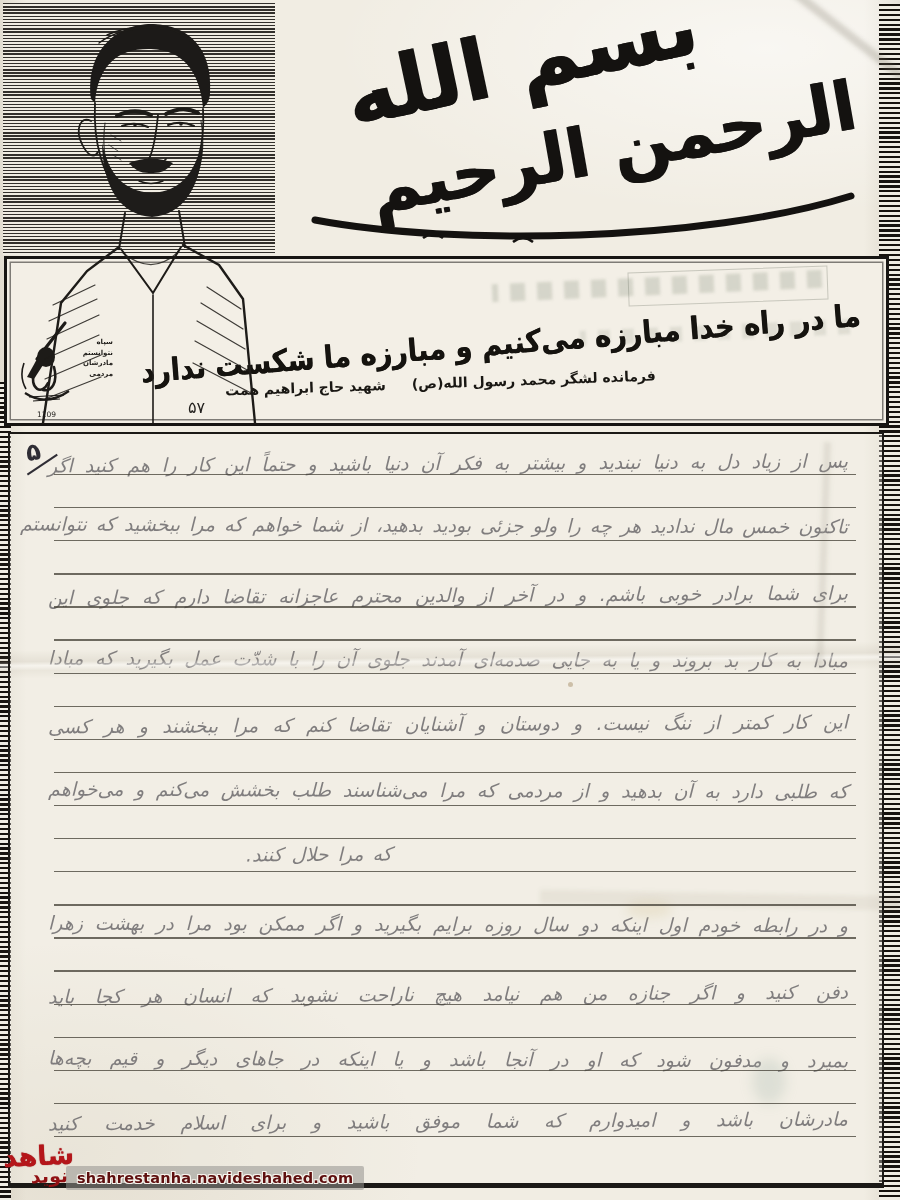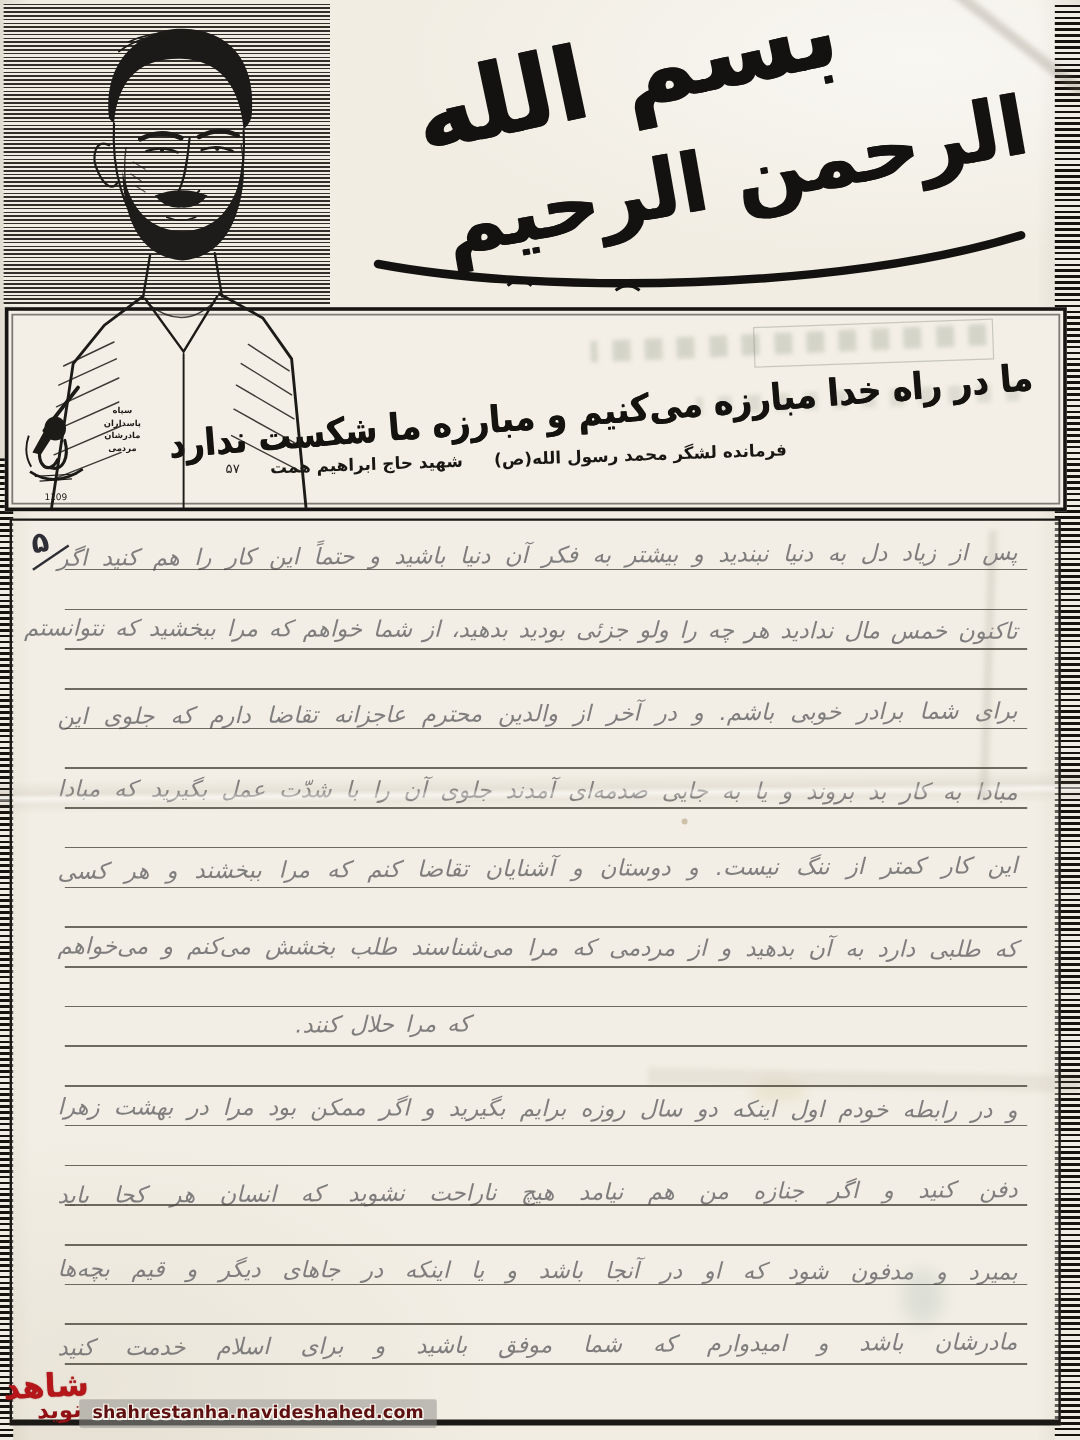--- a/index.html
+++ b/index.html
@@ -48,21 +48,21 @@
     transform:rotate(-4.5deg) scaleX(.88); transform-origin:right center;
     text-shadow:.6px 0 0 #15130f;
   }
   .banner-attribution{
     position:absolute; left:218px; top:116px; direction:rtl; white-space:nowrap;
     font-size:14px; font-weight:bold; color:#191713; transform:rotate(-2deg);
   }
   .banner-attribution .gap{ display:inline-block; width:26px; }
   
   .emblem{ position:absolute; left:12px; bottom:4px; width:104px; height:100px; z-index:7; }
-  .emblem-cap{ position:absolute; right:0; top:18px; width:42px; direction:rtl; text-align:center; font-size:7px; line-height:1.5; color:#1d1b18; font-weight:bold; }
+  .emblem-cap{ position:absolute; right:10px; top:18px; width:42px; direction:rtl; text-align:right; font-size:7px; line-height:1.5; color:#1d1b18; font-weight:bold; }
   .emblem-year{ position:absolute; left:18px; bottom:0; font-size:7.5px; color:#1d1b18; }
   
   .writing-area{
     position:absolute; left:8px; top:432px; width:876px; height:756px;
     border:2px solid #1b1916; border-bottom-width:5px; background:rgba(244,240,231,.35);
     z-index:2;
   }
   .ruled-lines{
     position:absolute; left:44px; top:40px; width:802px; height:678px;
     background:repeating-linear-gradient(to bottom, rgba(72,68,58,.78) 0 1.3px, transparent 1.3px 33.1px);
@@ -94,21 +94,21 @@
   .wm-logo .t2{ display:block; font-size:19px; line-height:.9; font-weight:bold; color:#911013; transform:translateX(-6px) rotate(-2deg); }
   .wm-strip{
     position:absolute; left:66px; top:1166px; height:24px; z-index:30;
     display:flex; align-items:center; padding:0 11px;
     background:rgba(148,146,142,.55); border-radius:2px;
   }
   .wm-url{
     font-size:14.5px; font-weight:bold; letter-spacing:.2px; color:#5e0f0f;
     text-shadow:1px 1px 0 #f6f3ec, -1px -1px 0 #f6f3ec, 1px -1px 0 #f6f3ec, -1px 1px 0 #f6f3ec;
   }
-  .sig{ position:absolute; left:188px; top:384px; font-size:11px; color:#23211e; z-index:8; }
+  .sig{ position:absolute; left:188px; top:398px; font-size:16px; color:#23211e; z-index:8; }
   svg .ink{ stroke:#1d1b18; fill:none; stroke-linecap:round; }
 </style>
 </head>
 <body>
 
 <div class="page">
 
   <div class="edge edge-right"></div>
   <div class="edge edge-left"></div>
 
@@ -172,21 +172,21 @@
         <path d="M46,4 L18,40" stroke="#1d1b18" stroke-width="3.2" fill="none" stroke-linecap="round"></path>
         <path d="M18,40 L8,58 L15,60 L24,46 Z" fill="#1d1b18"></path>
         <ellipse cx="27" cy="38" rx="9" ry="10" fill="#1d1b18"></ellipse>
         <path d="M15,52 C10,70 23,77 29,64 M35,48 C39,63 33,73 24,71" stroke="#1d1b18" stroke-width="2.6" fill="none" stroke-linecap="round"></path>
         <path d="M5,44 Q0,58 7,70" stroke="#1d1b18" stroke-width="1.6" fill="none"></path>
         <path d="M6,74 Q27,88 50,72" stroke="#1d1b18" stroke-width="2.2" fill="none"></path>
         <path d="M10,78 L45,76 M14,82 L41,80" stroke="#1d1b18" stroke-width="1" fill="none"></path>
       </svg>
       <div class="emblem-cap">
         <div>سپاه</div>
-        <div>پاسداران</div>
+        <div>نتوانستم</div>
         <div>مادرشان</div>
         <div>مردمی</div>
       </div>
       <div class="emblem-year">1109</div>
     </div>
   </div>
 
   <div class="writing-area">
     <div class="ruled-lines"></div>
     <div class="page-num">۵</div>

